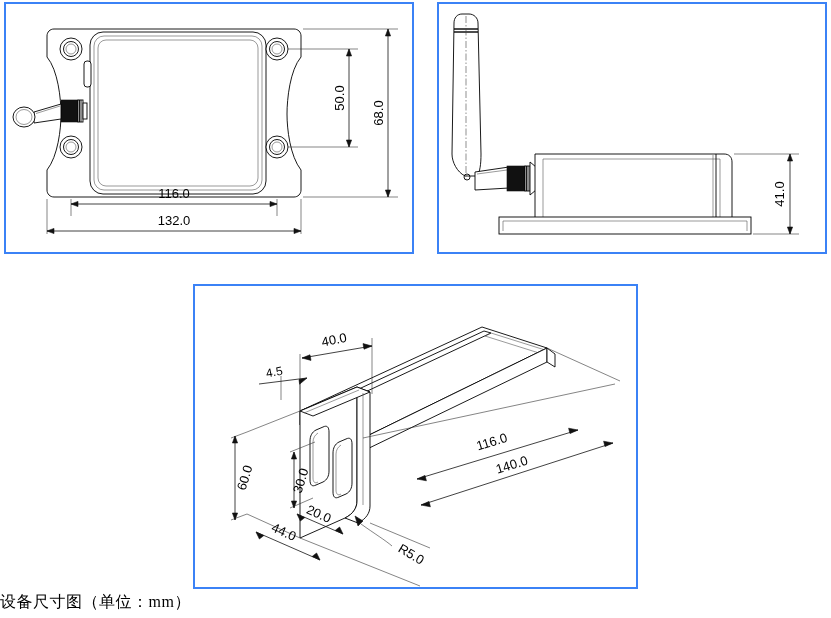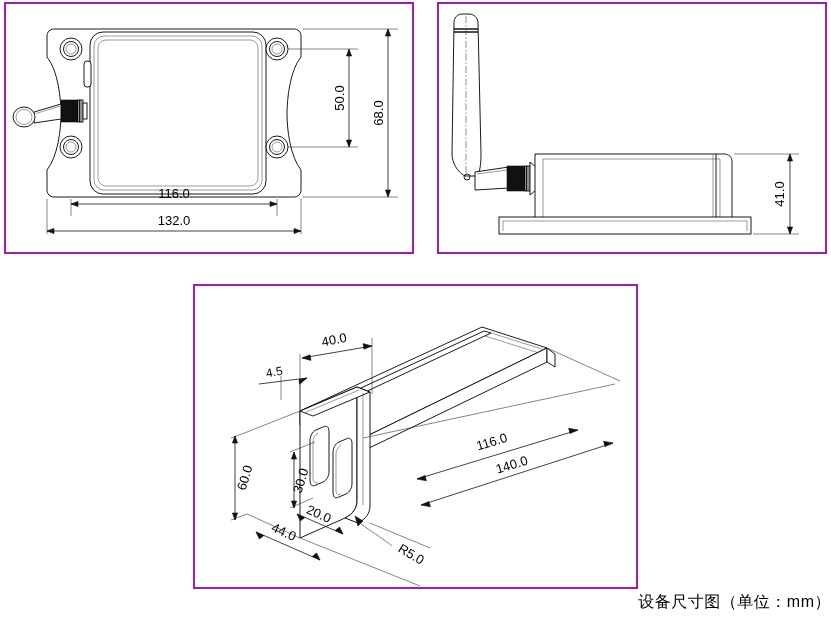--- a/index.html
+++ b/index.html
@@ -16,37 +16,37 @@
   }
   #sheet {
     position: absolute;
     left: 0; top: 0;
     width: 831px;
     height: 618px;
     background: #ffffff;
   }
   .panel {
     position: absolute;
-    border: 2px solid #a21caf;
+    border: 2px solid #3b82f6;
     background: #ffffff;
     box-sizing: border-box;
   }
   #panel-top-view   { left: 4px;   top: 2px;   width: 410px; height: 252px; }
   #panel-side-view  { left: 437px; top: 2px;   width: 390px; height: 252px; }
   #panel-iso-view   { left: 193px; top: 284px; width: 445px; height: 305px; }
 
   .panel svg, .caption-svg { display: block; }
 
   .caption {
     position: absolute;
     left: 0;
     top: 592px;
     width: 831px;
-    text-align: right;
-    font-family: Liberation Sans, sans-serif;
+    text-align: left;
+    font-family: Liberation Serif, serif;
     font-size: 16px;
     color: #000000;
     letter-spacing: 0.5px;
     white-space: nowrap;
   }
 
   
   .ln    { stroke: #000000; stroke-width: 0.9; fill: none; }
   .ln-th { stroke: #000000; stroke-width: 1.4; fill: none; }
   .ln-lt { stroke: #555555; stroke-width: 0.6; fill: none; }

